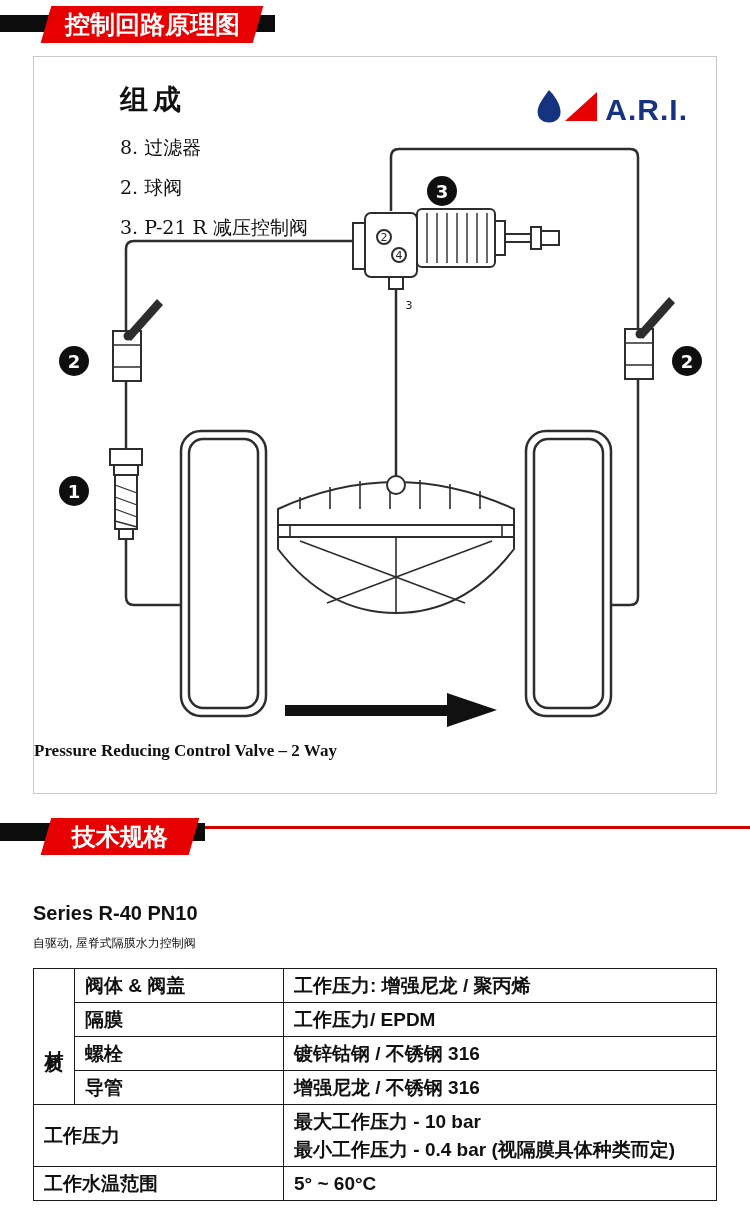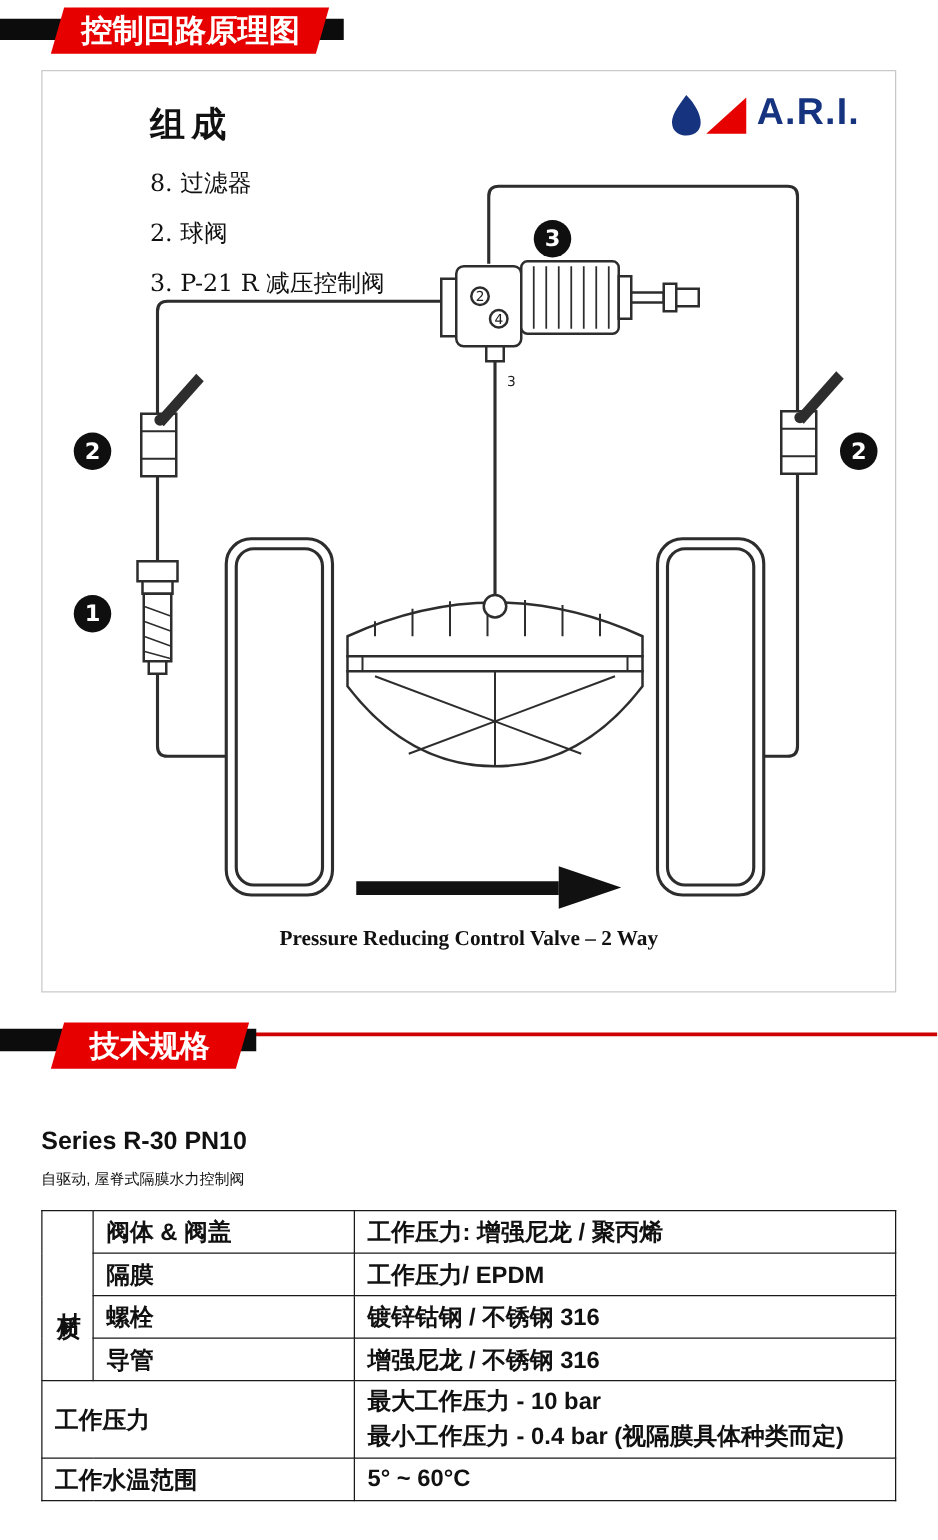--- a/index.html
+++ b/index.html
@@ -17,25 +17,25 @@
   .banner-specs{height:44px;margin-top:24px;}
   .banner-line{position:absolute;left:0;top:8px;width:100%;height:3px;background:#cf0000;}
   .banner-specs .banner-black{left:0;top:5px;width:205px;height:18px;}
   .banner-specs .banner-ribbon{left:46px;top:0;width:148px;height:37px;font-size:24px;}
 
   
   .diagram-box{position:relative;margin:4px 33px 0;height:736px;border:1px solid #c9c9c9;background:#fff;}
   .diagram-title{position:absolute;left:86px;top:24px;font-family:"DejaVu Serif",serif;font-size:28px;font-weight:bold;letter-spacing:5px;}
   .legend{position:absolute;left:86px;top:70px;font-family:"DejaVu Serif",serif;font-size:19px;}
   .legend div{height:40px;line-height:40px;white-space:nowrap;}
-  .logo{position:absolute;right:28px;top:16px;display:flex;align-items:flex-start;gap:6px;}
+  .logo{position:absolute;right:28px;top:30px;display:flex;align-items:flex-end;gap:6px;}
   .logo-text{font-size:30px;font-weight:bold;color:#16337f;letter-spacing:1px;}
   .schematic{position:absolute;left:0;top:0;width:100%;height:100%;}
   .marker{position:absolute;width:30px;height:30px;border-radius:50%;background:#0f0f0f;color:#fff;display:flex;align-items:center;justify-content:center;font-size:18px;font-weight:bold;font-family:"DejaVu Sans",sans-serif;}
-  .caption{position:absolute;left:0;top:684px;width:100%;text-align:center;font-family:"Liberation Serif",serif;font-weight:bold;font-size:17px;}
+  .caption{position:absolute;left:0;top:684px;width:100%;font-family:"Liberation Serif",serif;font-weight:bold;font-size:17px;}
   .port-label{font-family:"DejaVu Sans",sans-serif;font-size:11px;fill:#222;}
 
   
   .specs{margin:40px 33px 0;}
   .series-title{font-size:20px;font-weight:bold;}
   .series-subtitle{font-size:12px;margin-top:10px;}
   .spec-table{width:100%;border-collapse:collapse;margin-top:16px;font-size:19px;table-layout:fixed;}
   .spec-table td{border:1px solid #1a1a1a;padding:3px 10px;font-weight:600;vertical-align:middle;}
   .spec-table tr{height:34px;}
   td.vert{width:34px;writing-mode:vertical-rl;text-orientation:upright;text-align:center;letter-spacing:3px;padding:3px 12px;}
@@ -162,21 +162,21 @@
 
   <div class="banner banner-specs">
     <div class="banner-line"></div>
     <div class="banner-black"></div>
     <div class="banner-ribbon">
       <span>技术规格</span>
     </div>
   </div>
 
   <section class="specs">
-    <div class="series-title">Series R-30 PN10</div>
+    <div class="series-title">Series R-40 PN10</div>
     <div class="series-subtitle">自驱动, 屋脊式隔膜水力控制阀</div>
 
     <table class="spec-table">
       <tbody>
         <tr>
           <td class="vert" rowspan="4">材质</td>
           <td class="lbl">阀体 &amp; 阀盖</td>
           <td class="val">工作压力: 增强尼龙 / 聚丙烯</td>
         </tr>
         <tr>

